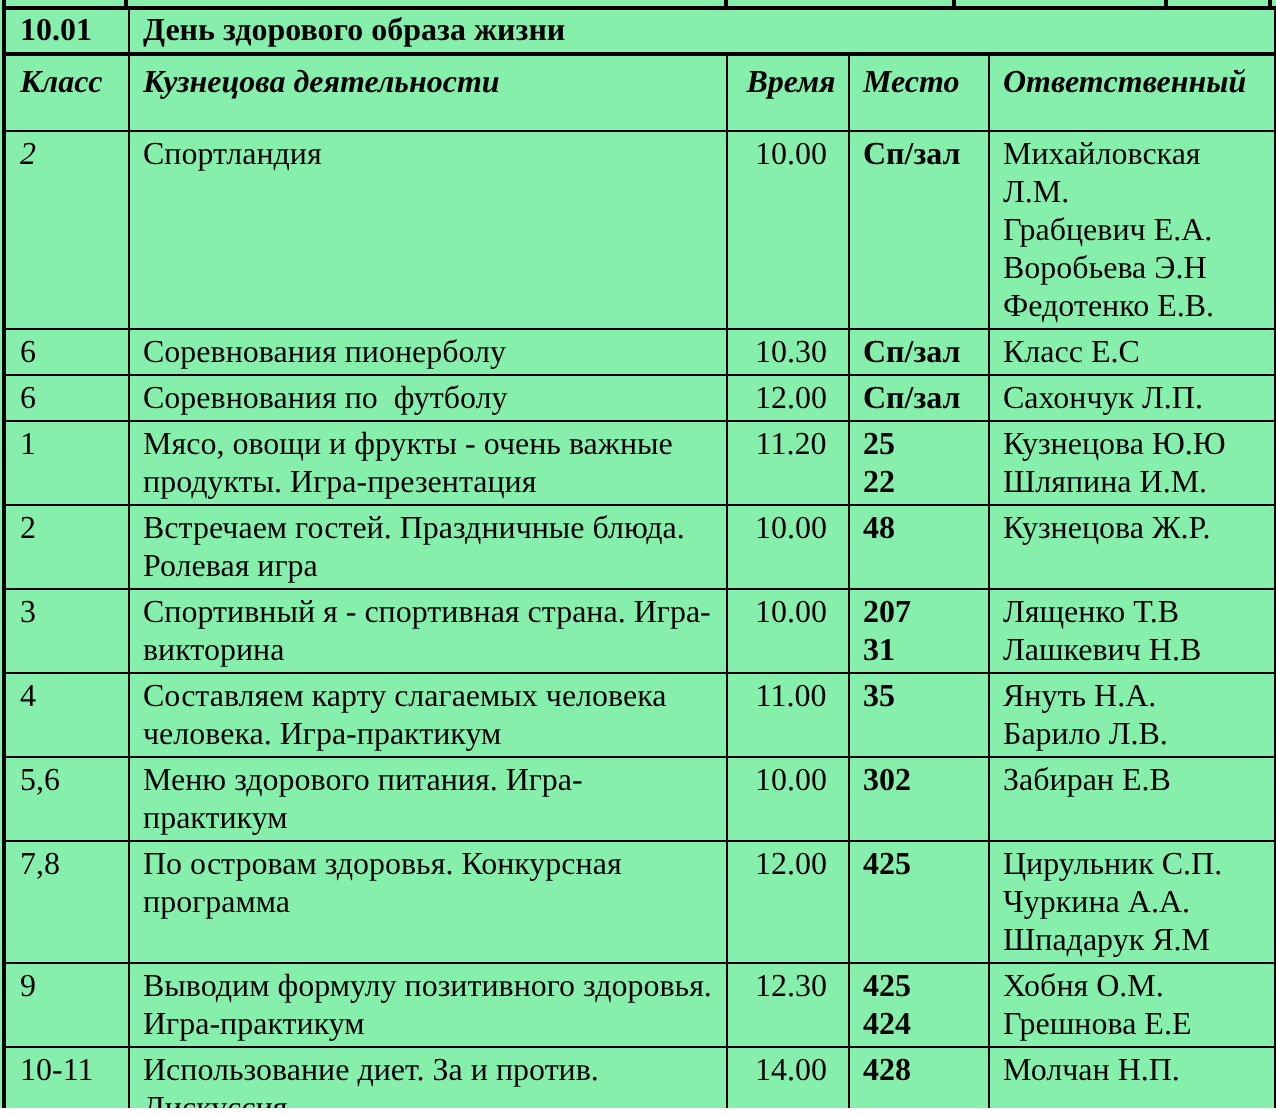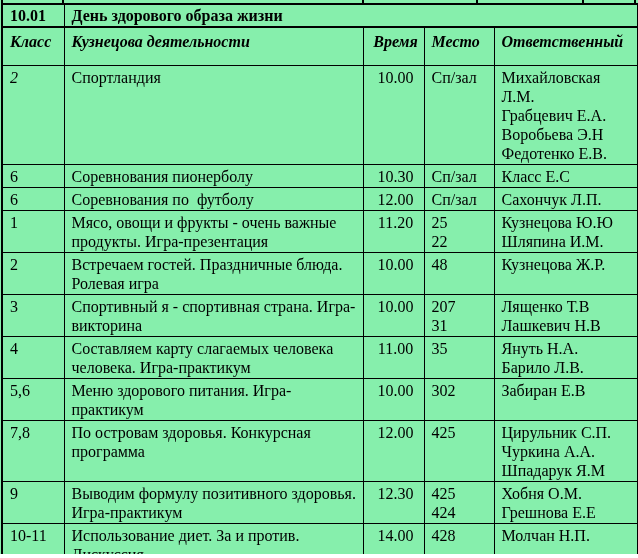--- a/index.html
+++ b/index.html
@@ -53,21 +53,21 @@
   }
   tr.head-row td {
     font-weight: bold;
     font-style: italic;
     padding-top: 4px;
     padding-bottom: 14px;
   }
   td.klass  { padding-left: 6px; }
   td.activity { white-space: pre-wrap; padding-right: 2px; }
   td.time   { padding-left: 8px; text-align: center; }
-  td.place  { white-space: pre-line; padding-left: 8px; }
+  td.place  { white-space: pre-line; padding-left: 8px; font-weight: bold; }
   td.resp   { white-space: pre-line; padding-left: 8px; padding-right: 1px; margin-top: 30px; }
   .italic   { font-style: italic; }
 </style>
 </head>
 <body>
 
 <div class="page">
 
   <div class="remnant">
     <span class="stub" style="left:1px"></span>

